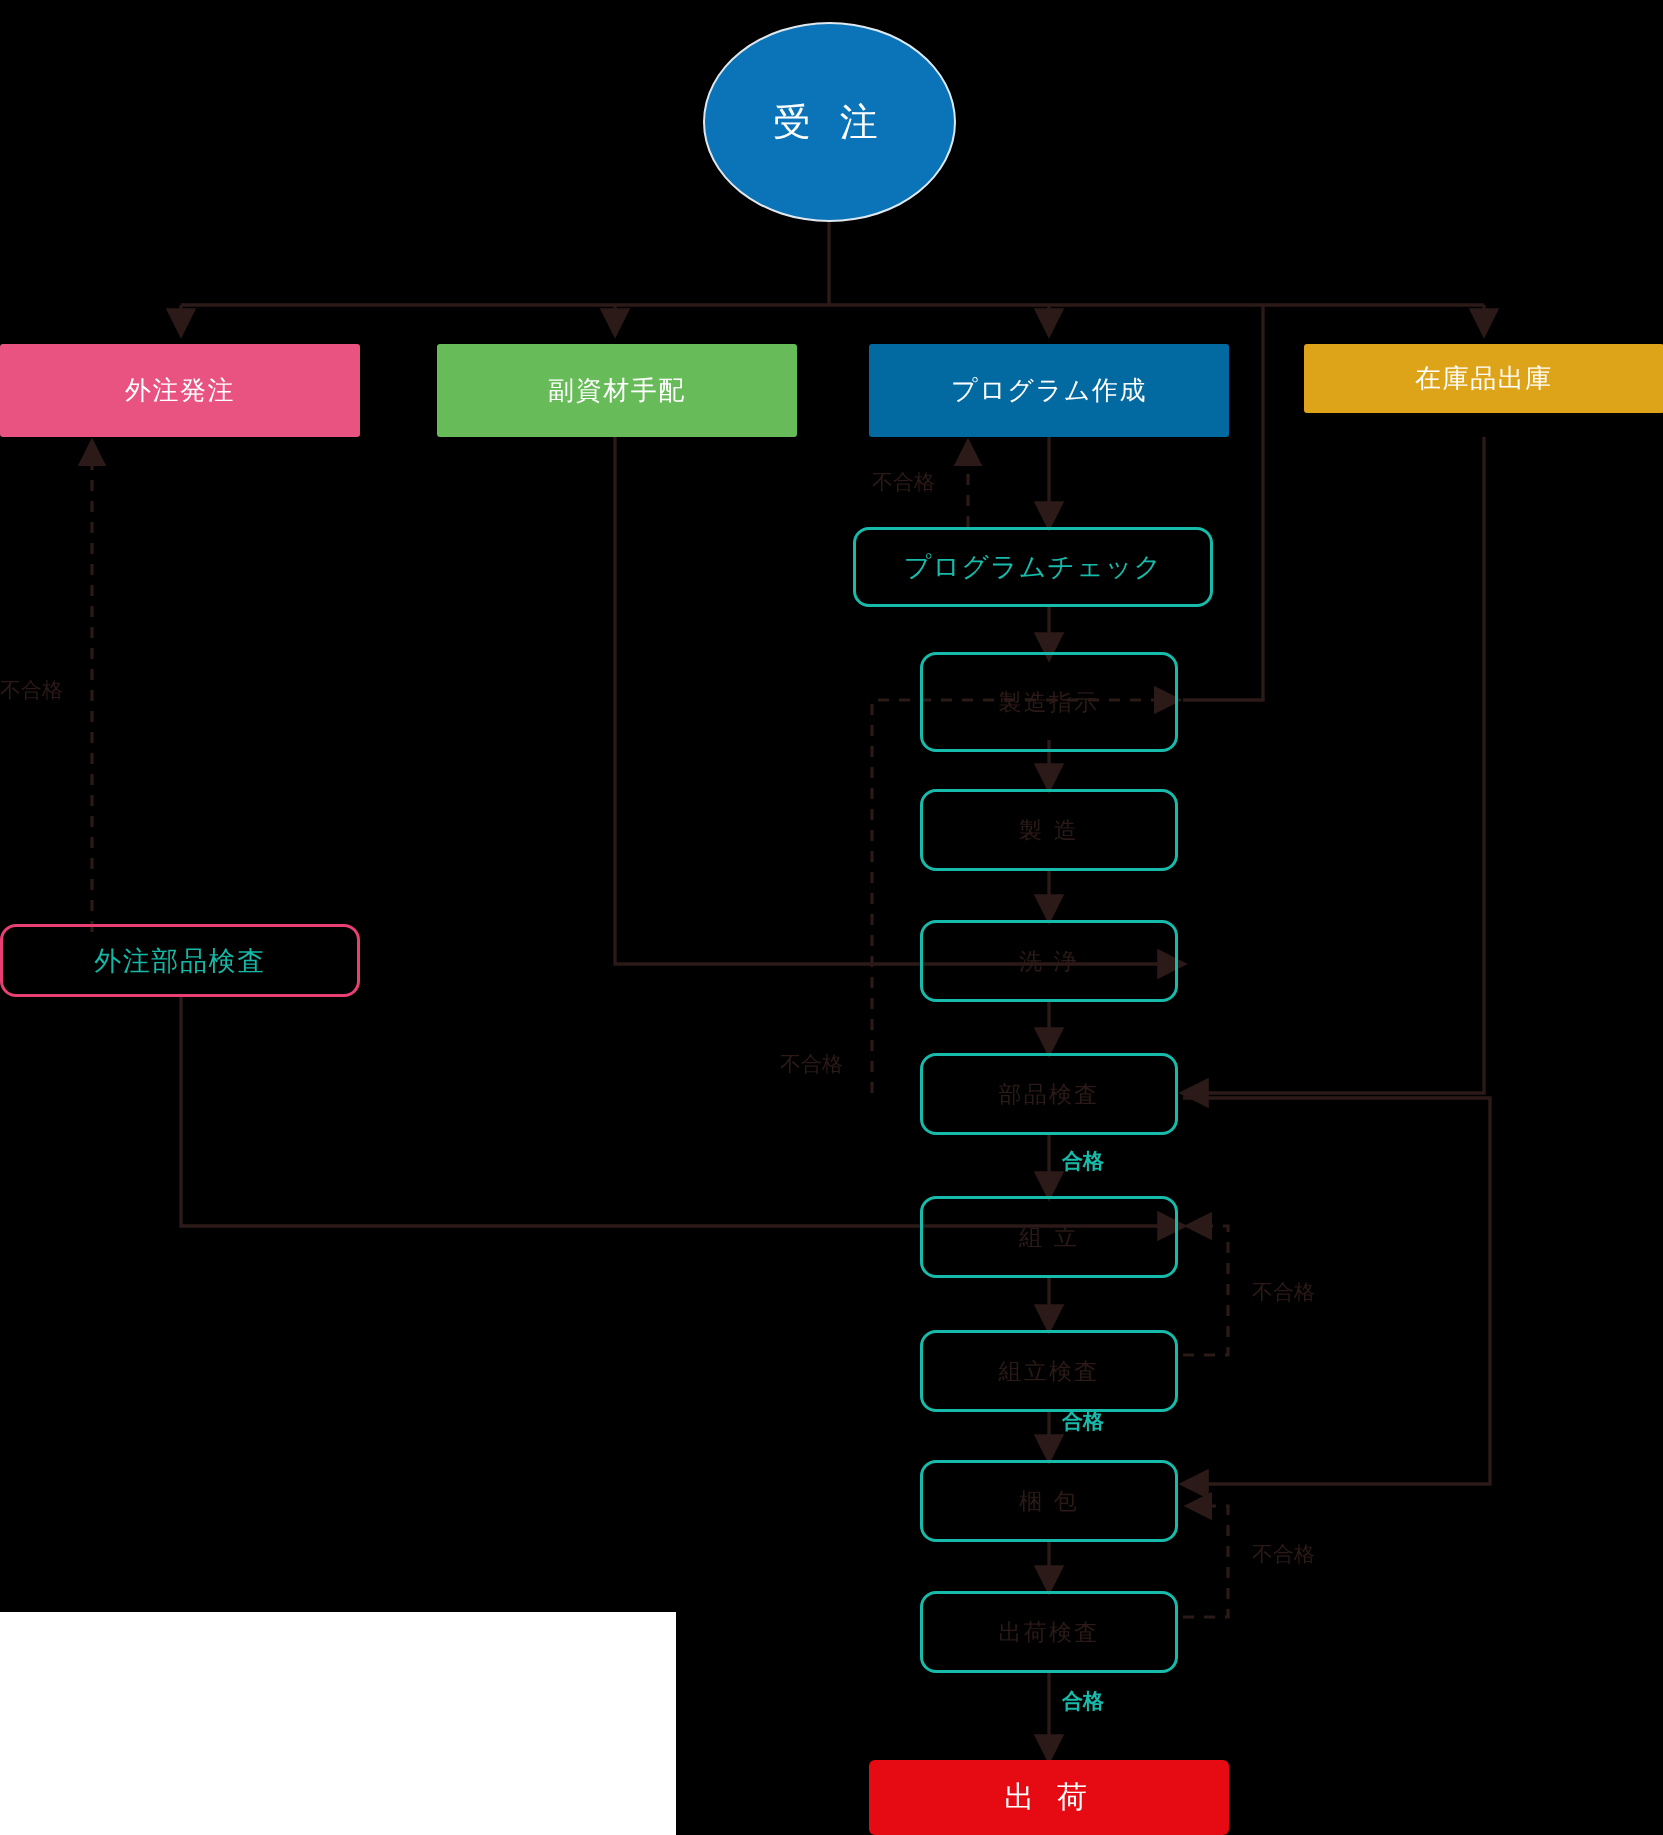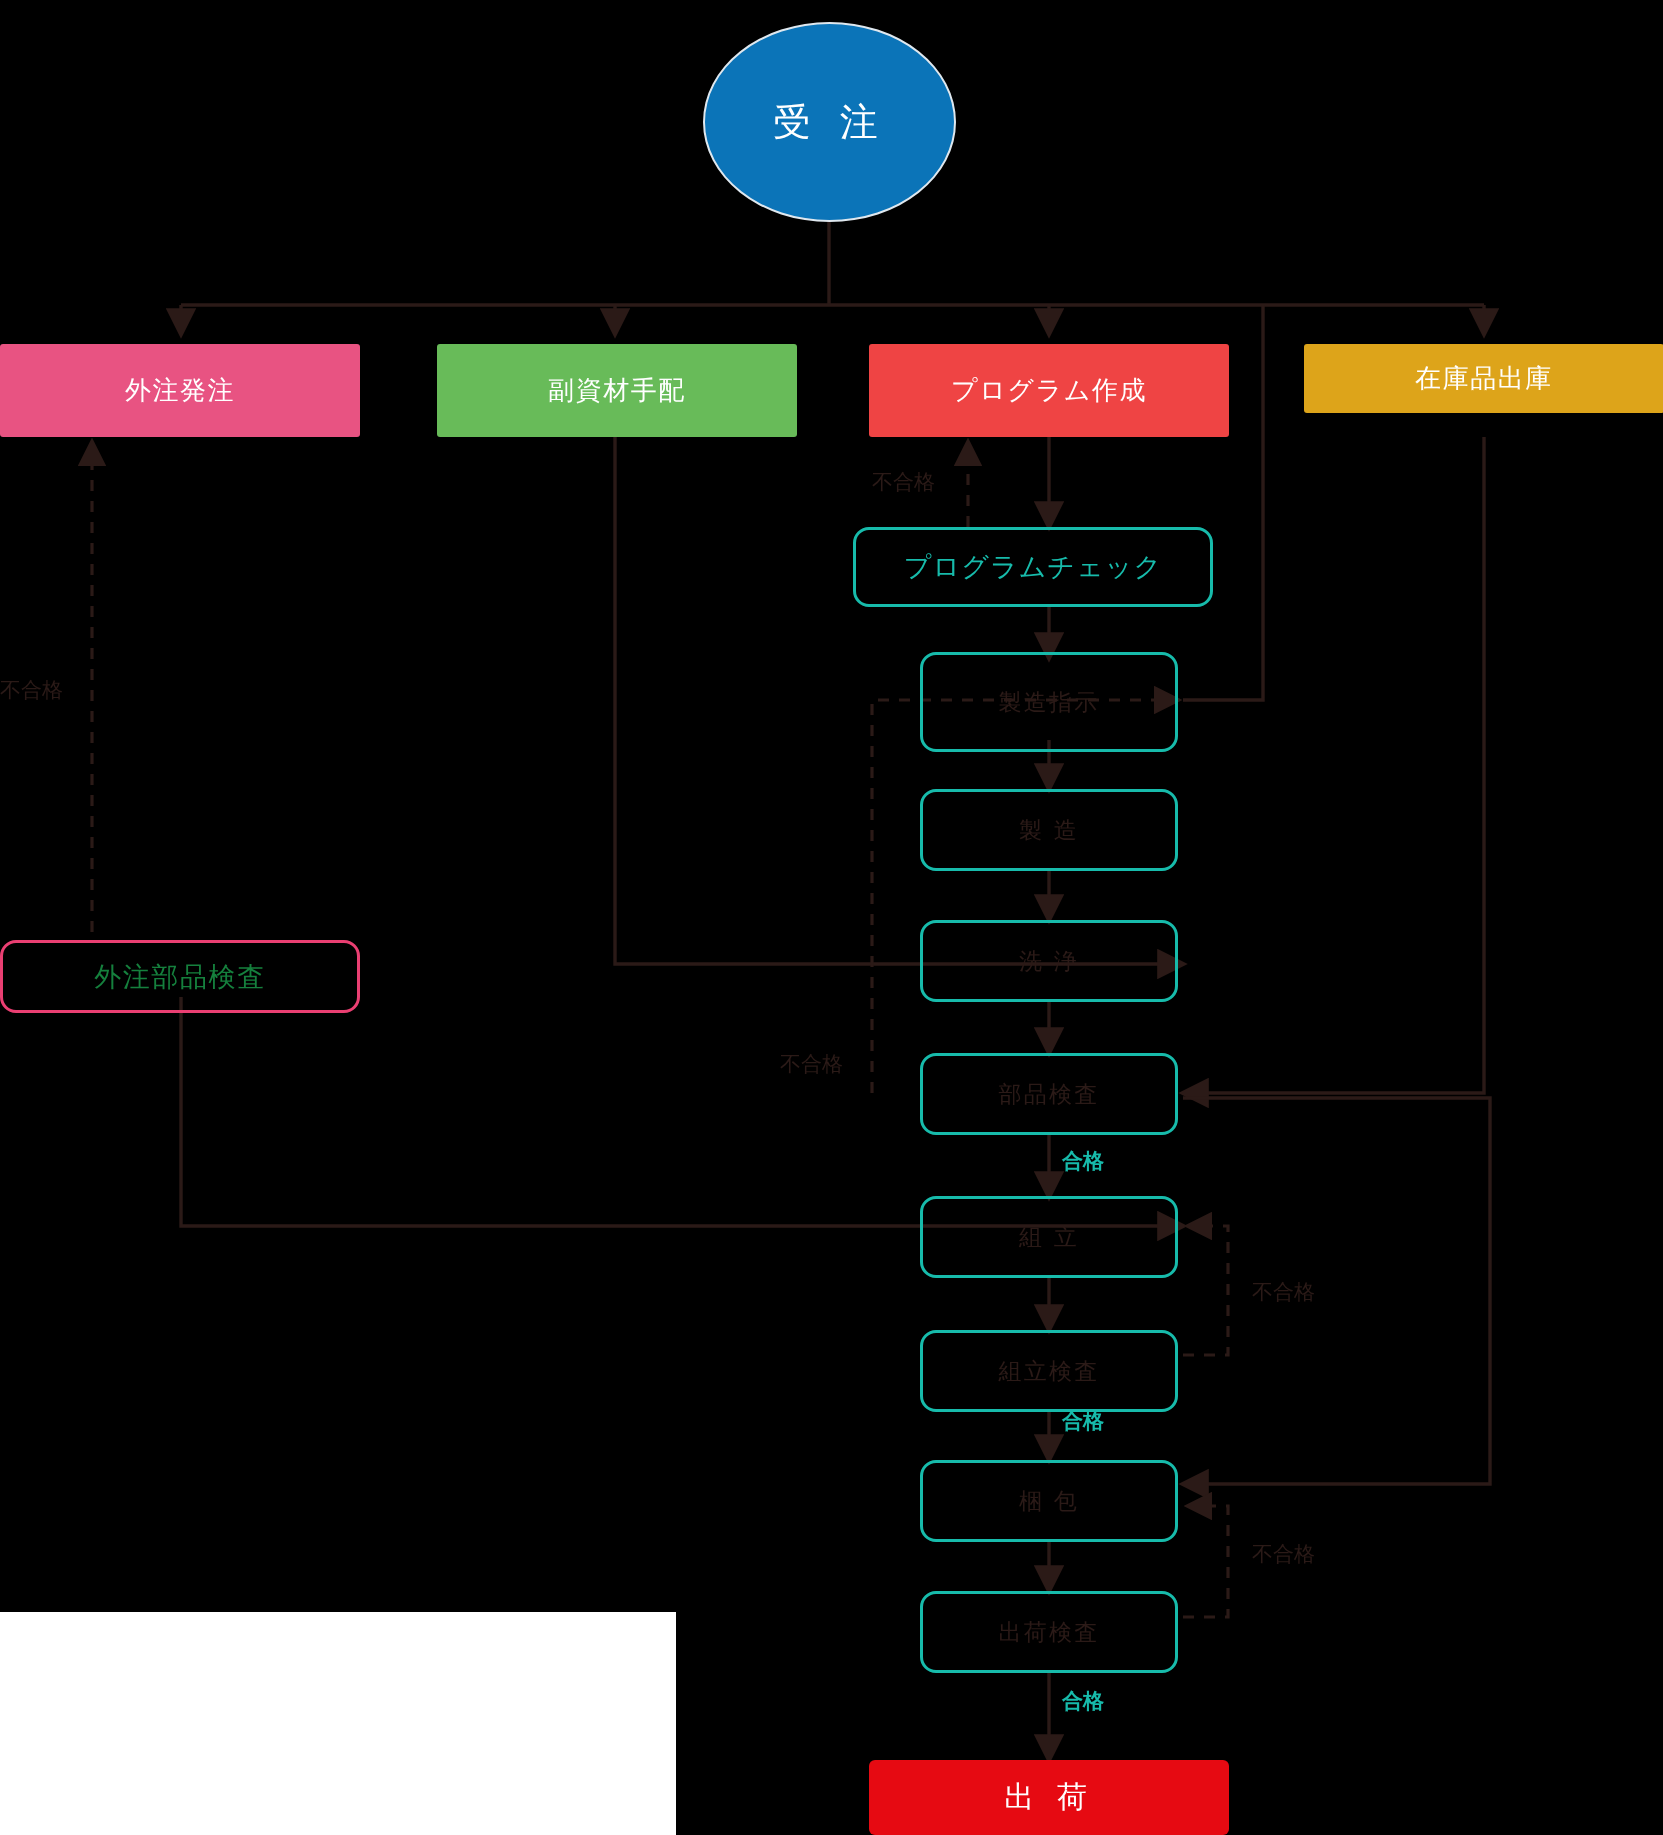--- a/index.html
+++ b/index.html
@@ -7,27 +7,27 @@
         font-family:"DejaVu Sans","Liberation Sans",sans-serif;}
   .node{position:absolute;box-sizing:border-box;display:flex;align-items:center;justify-content:center;text-align:center;}
 
   
   .circle{border-radius:50%;background:#0b74b8;border:2px solid #dfe8ef;color:#fff;font-size:38px;letter-spacing:.22em;}
 
   
   .chip{border-radius:3px;color:#fff;font-size:26px;letter-spacing:.06em;}
   .chip.pink{background:#e85382;}
   .chip.green{background:#68bb59;}
-  .chip.teal{background:#ef4444;}
+  .chip.teal{background:#0369a1;}
   .chip.orange{background:#dda41a;}
 
   
   .obox{border-radius:16px;border:3px solid #17bbab;background:transparent;color:#2b1a17;font-size:23px;letter-spacing:.10em;}
   .obox.big{font-size:27px;color:#17bbab;letter-spacing:.04em;}
-  .obox.pinkline{border-color:#ea3f72;color:#15803d;font-size:27px;letter-spacing:.06em;margin-top:16px;}
+  .obox.pinkline{border-color:#ea3f72;color:#14b8a6;font-size:27px;letter-spacing:.06em;}
 
   .endbox{border-radius:6px;background:#e60a12;color:#fff;font-size:30px;letter-spacing:.22em;}
 
   
   .elabel{position:absolute;font-size:21px;white-space:nowrap;}
   .elabel.dark{color:#2b1a17;}
   .elabel.ok{color:#17bbab;font-weight:bold;}
 
   svg.edges{position:absolute;left:0;top:0;width:1663px;height:1835px;pointer-events:none;}
   .whitepatch{position:absolute;background:#fff;}

